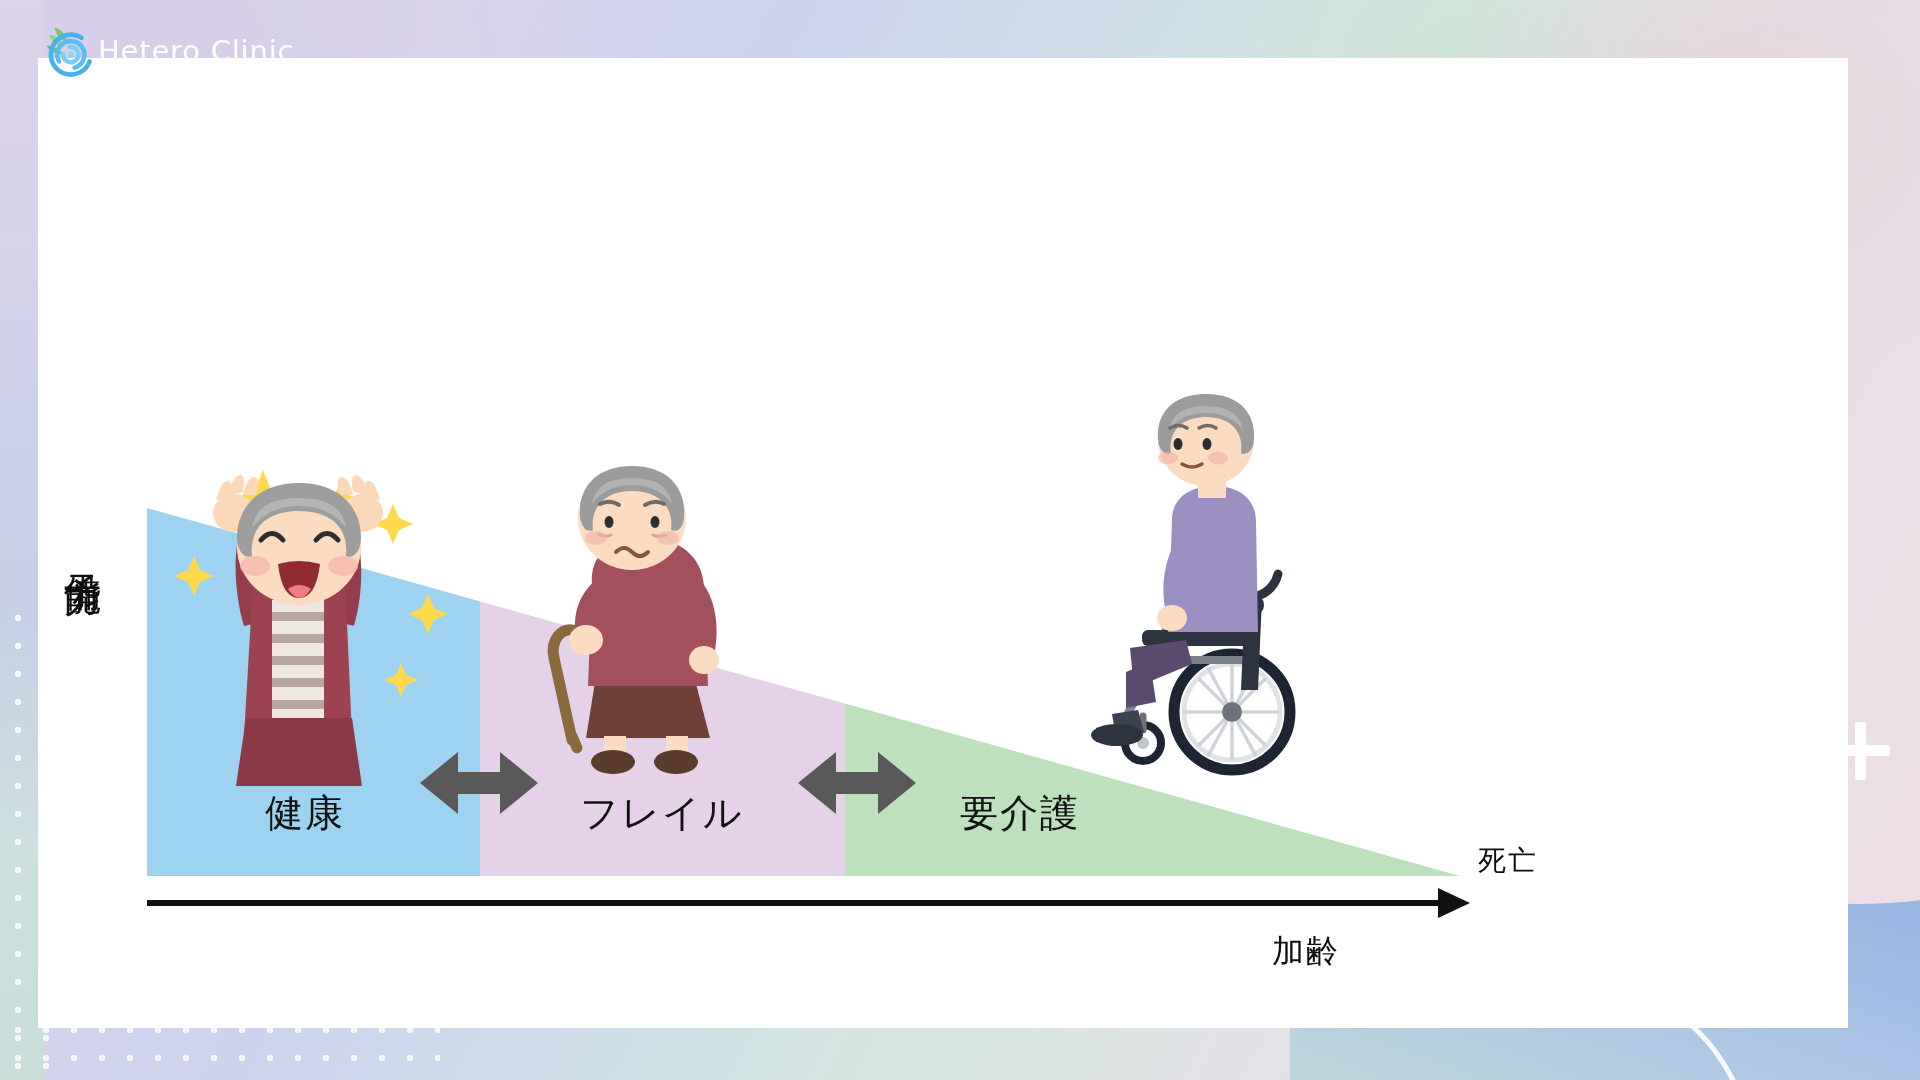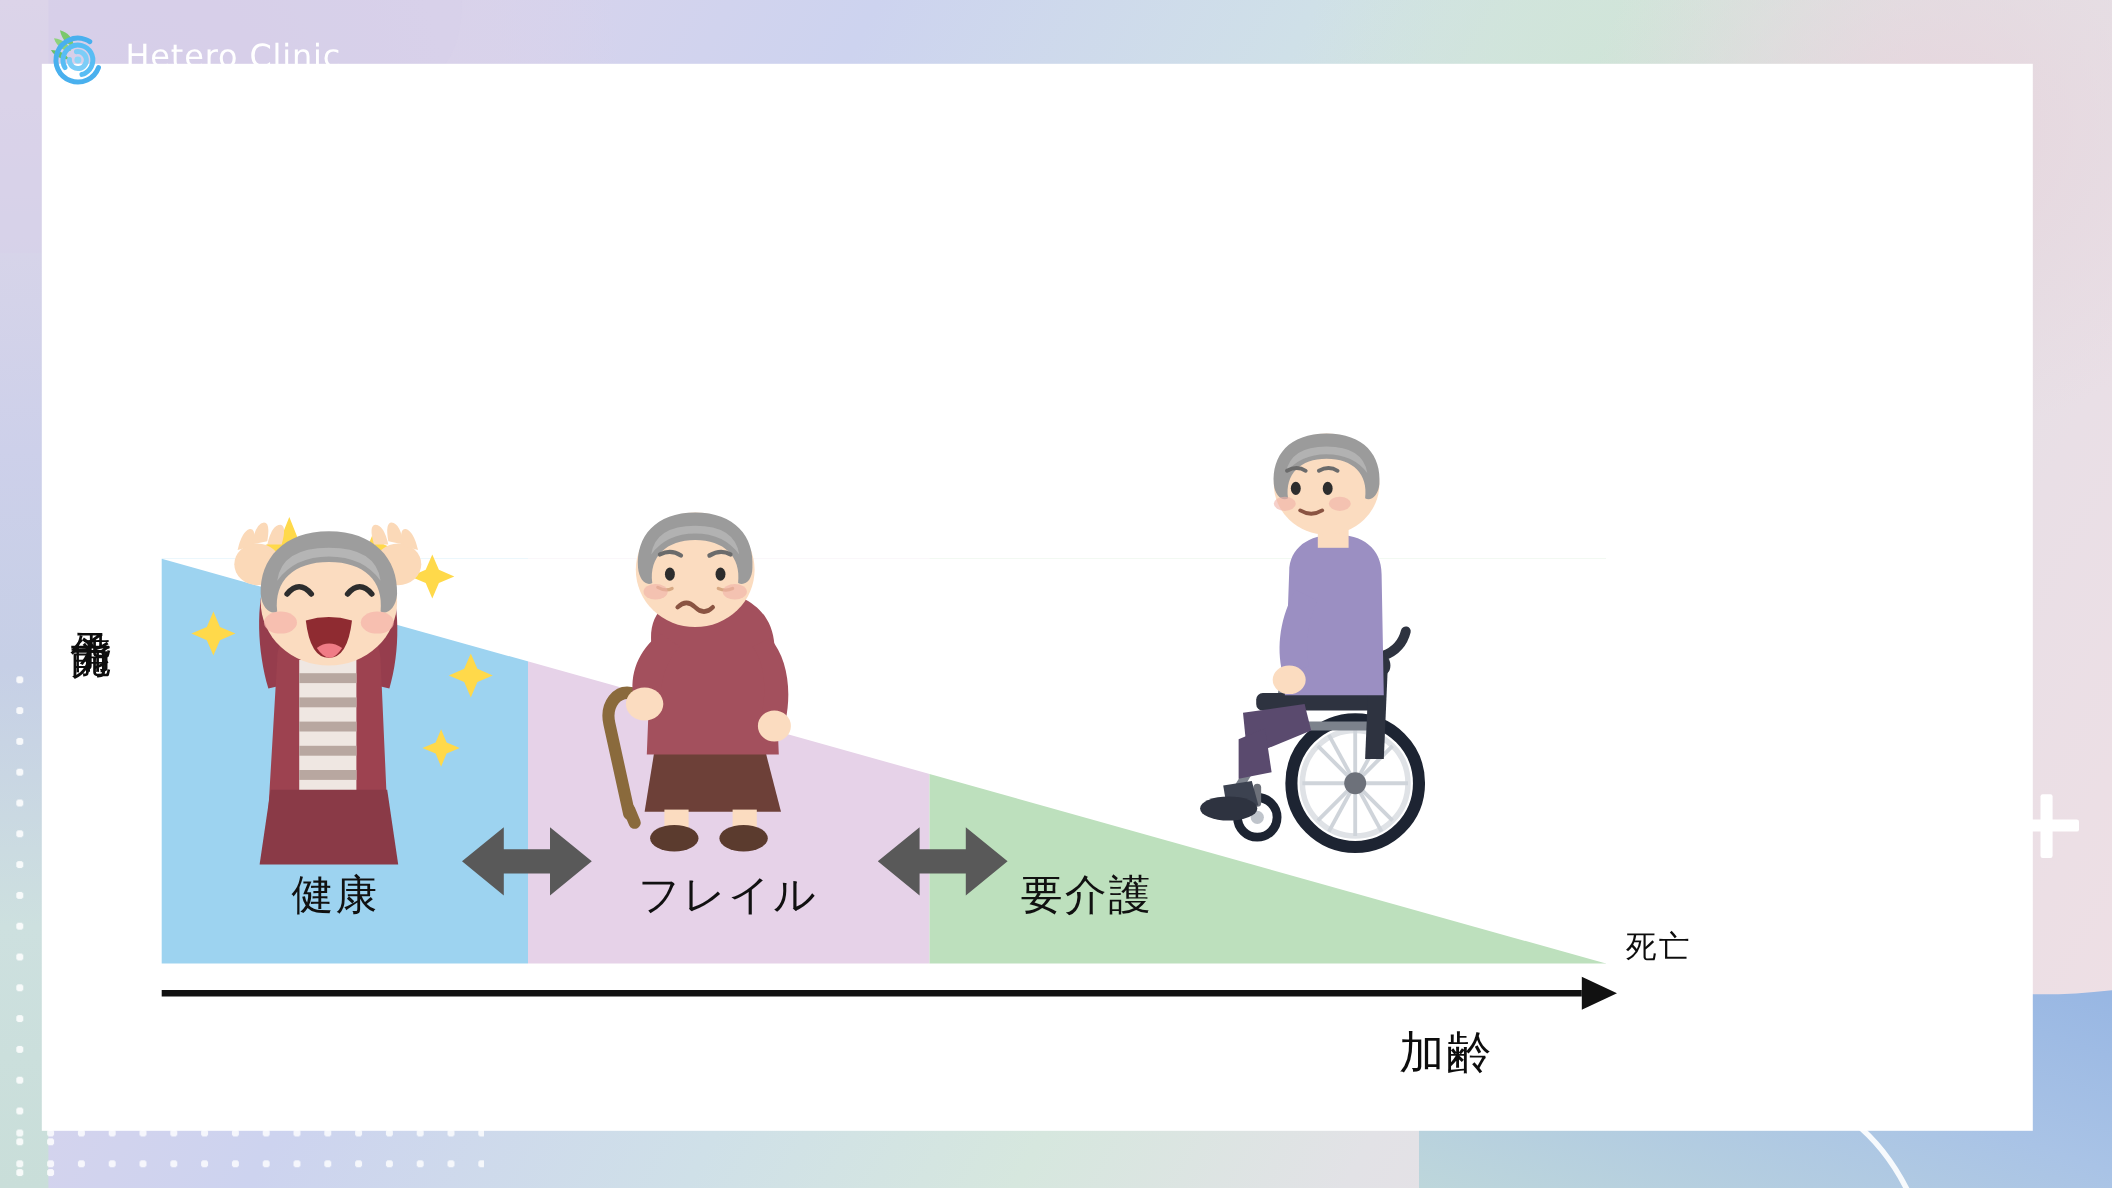--- a/index.html
+++ b/index.html
@@ -87,21 +87,21 @@
 
   
   .logo-corner{
     position:absolute; left:0; top:0; width:460px; height:230px;
     pointer-events:none;
   }
 
   
   .logo{
     position:absolute; left:40px; top:22px;
-    display:flex; align-items:center; gap:16px;
+    display:flex; align-items:center; gap:0;
     z-index:8;
   }
   .logo-mark{ width:58px; height:58px; flex:0 0 58px; }
   .logo-text{
     color:#ffffff; font-size:29px; letter-spacing:.8px;
     font-weight:400; white-space:nowrap;
     font-family:"DejaVu Sans","Liberation Sans",sans-serif;
   }
 
   
@@ -143,30 +143,30 @@
     letter-spacing:2px;
   }
 
   .band-label{
     position:absolute;
     color:#111111; font-size:38px; font-weight:400;
     letter-spacing:2px; white-space:nowrap;
   }
   .band-label.healthy { left:265px; top:788px; }
   .band-label.frail   { left:580px; top:788px; }
-  .band-label.care    { left:928px; top:788px; }
+  .band-label.care    { left:960px; top:788px; }
 
   .right-label{
     position:absolute; left:1478px; top:842px;
     color:#0d0d0d; font-size:28px; letter-spacing:2px;
     white-space:nowrap;
   }
   .bottom-label{
     position:absolute; left:1272px; top:930px;
-    color:#0d0d0d; font-size:41px; letter-spacing:2px;
+    color:#0d0d0d; font-size:32px; letter-spacing:2px;
     white-space:nowrap;
   }
 
   
   .people{ position:absolute; left:0; top:0; width:1920px; height:1080px; z-index:7; pointer-events:none; }
 </style>
 </head>
 <body>
 
 <div class="slide">

